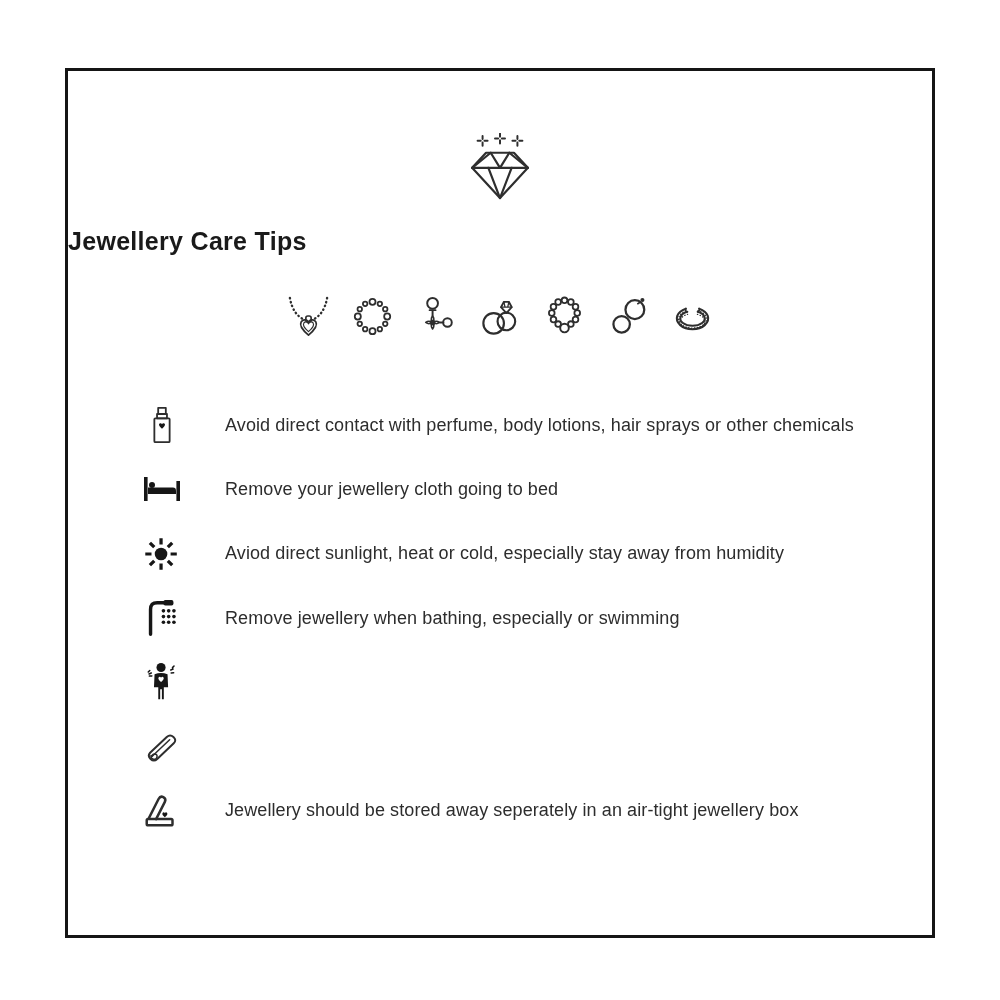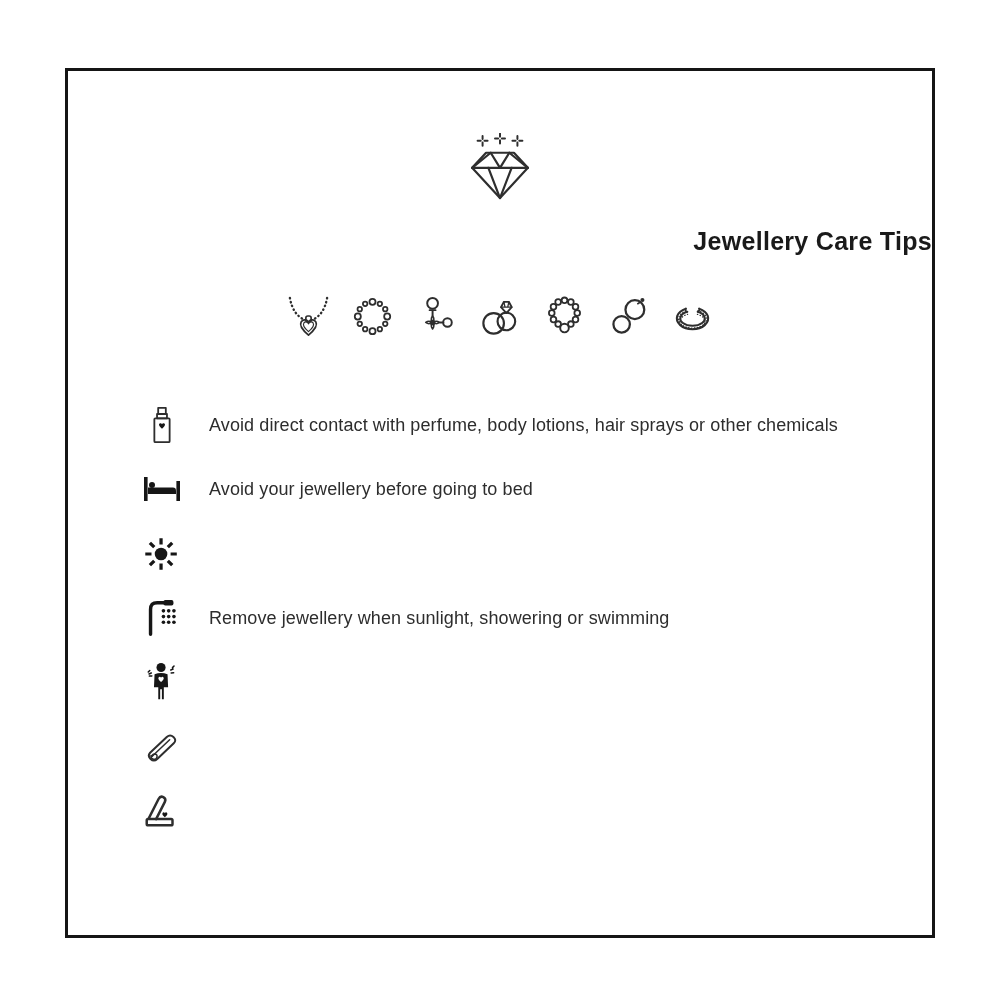--- a/index.html
+++ b/index.html
@@ -18,21 +18,21 @@
     background: #fff;
   }
 
   .diamond-wrap {
     position: absolute; top: 62px; left: 50%;
     transform: translateX(-50%);
   }
 
   .page-title {
     position: absolute; top: 156px; left: 0; width: 100%;
-    text-align: right;
+    text-align: left;
     font-size: 25px; font-weight: bold; color: #1a1a1a;
     letter-spacing: 0.3px;
   }
 
   .jewellery-row {
     position: absolute; top: 222px; left: 0; width: 100%;
     display: flex; justify-content: center; align-items: center;
     gap: 17px;
   }
   .jewellery-row svg { display: block; }
@@ -42,21 +42,21 @@
   }
   .tip-row {
     height: 64.3px;
     display: flex; align-items: center;
   }
   .tip-icon-cell {
     width: 48px; min-width: 48px;
     display: flex; justify-content: center; align-items: center;
   }
   .tip-text {
-    margin-left: 23px;
+    margin-left: 39px;
     font-size: 18px; color: #2d2d2d;
     letter-spacing: 0.1px;
     white-space: nowrap;
   }
 
   .stroke-ic { stroke: #2e2e2e; fill: none; stroke-linecap: round; stroke-linejoin: round; }
   .ink { fill: #161616; }
 </style>
 </head>
 <body>
@@ -191,54 +191,55 @@
 
       <div class="tip-row">
         <div class="tip-icon-cell">
           <svg width="44" height="40" viewBox="0 0 44 40">
             <rect class="ink" x="4" y="8" width="3.6" height="24"></rect>
             <circle class="ink" cx="12" cy="16" r="3"></circle>
             <path class="ink" d="M8,18.5 H33 Q36,18.5 36,21.8 V25 H8 Z"></path>
             <rect class="ink" x="36.4" y="12" width="3.6" height="20"></rect>
           </svg>
         </div>
-        <div class="tip-text">Avoid your jewellery before going to bed</div>
+        <div class="tip-text">Remove your jewellery cloth going to bed</div>
       </div>
 
       <div class="tip-row">
         <div class="tip-icon-cell">
           <svg width="42" height="42" viewBox="0 0 44 44">
             <circle class="ink" cx="21" cy="22" r="6.6"></circle>
             <g stroke="#161616" stroke-width="3.4">
               <path d="M31,22 H37.5 M11,22 H4.5 M21,12 V5.5 M21,32 V38.5"></path>
               <path d="M28.1,14.9 L32.7,10.3 M13.9,14.9 L9.3,10.3 M28.1,29.1 L32.7,33.7 M13.9,29.1 L9.3,33.7"></path>
             </g>
           </svg>
         </div>
+        <div class="tip-text">Aviod direct sunlight, heat or cold, especially stay away from humidity</div>
       </div>
 
       <div class="tip-row">
         <div class="tip-icon-cell">
           <svg width="42" height="42" viewBox="0 0 44 44">
             <path d="M10,39 L10,13 Q10,6 17,6 L27,6" fill="none" stroke="#161616" stroke-width="3.6" stroke-linecap="round"></path>
             <rect class="ink" x="23.5" y="3.2" width="10.5" height="5.6" rx="2"></rect>
             <g class="ink">
               <circle cx="23.5" cy="14.5" r="1.9"></circle>
                 <circle cx="29" cy="14.5" r="1.9"></circle>
                 <circle cx="34.5" cy="14.5" r="1.9"></circle>
               <circle cx="23.5" cy="20.5" r="1.9"></circle>
                 <circle cx="29" cy="20.5" r="1.9"></circle>
                 <circle cx="34.5" cy="20.5" r="1.9"></circle>
               <circle cx="23.5" cy="26.5" r="1.9"></circle>
                 <circle cx="29" cy="26.5" r="1.9"></circle>
                 <circle cx="34.5" cy="26.5" r="1.9"></circle>
             </g>
           </svg>
         </div>
-        <div class="tip-text">Remove jewellery when sunlight, showering or swimming</div>
+        <div class="tip-text">Remove jewellery when bathing, especially or swimming</div>
       </div>
 
       <div class="tip-row">
         <div class="tip-icon-cell">
           <svg width="42" height="44" viewBox="0 0 44 44">
             <circle class="ink" cx="21" cy="6.8" r="4.8"></circle>
             <path class="ink" d="M14.2,14 Q21,11 27.8,14 L28.4,27.5 L23.9,27.5 L23.9,40 L21.9,40 L21.9,29.5 L20.1,29.5 L20.1,40 L18.1,40 L18.1,27.5 L13.6,27.5 Z"></path>
             <path d="M21,22 C18.7,20.1 17.7,18.5 18.4,17.3 C19,16.2 20.6,16.4 21,17.6 C21.4,16.4 23,16.2 23.6,17.3 C24.3,18.5 23.3,20.1 21,22 Z" fill="#ffffff"></path>
             <g stroke="#161616" stroke-width="1.6" stroke-linecap="round">
               <path d="M10.8,12.5 l-2.4,1.1 M11.4,15.6 l-2.6,0.2 M9.2,9.9 l-1.6,1.6"></path>
@@ -263,17 +264,18 @@
       <div class="tip-row">
         <div class="tip-icon-cell">
           <svg width="42" height="42" viewBox="0 0 44 44">
             <g class="stroke-ic" stroke="#1c1c1c" stroke-width="2.6">
               <rect x="6" y="30.5" width="27" height="6.5" rx="1.5"></rect>
               <path d="M8,30 L18.4,9.4 Q20.2,5.8 23.4,7.4 Q26.6,9.2 25,12.4 L15.8,30.5"></path>
             </g>
             <path class="ink" d="M25,28.6 C22.8,26.7 21.9,25.2 22.6,24 C23.2,22.9 24.7,23.1 25,24.3 C25.3,23.1 26.8,22.9 27.4,24 C28.1,25.2 27.2,26.7 25,28.6 Z"></path>
           </svg>
         </div>
+        <div class="tip-text">Jewellery should be stored away seperately in an air-tight jewellery box</div>
       </div>
 
     </div>
   </div>
 </div>
 
 </body></html>

